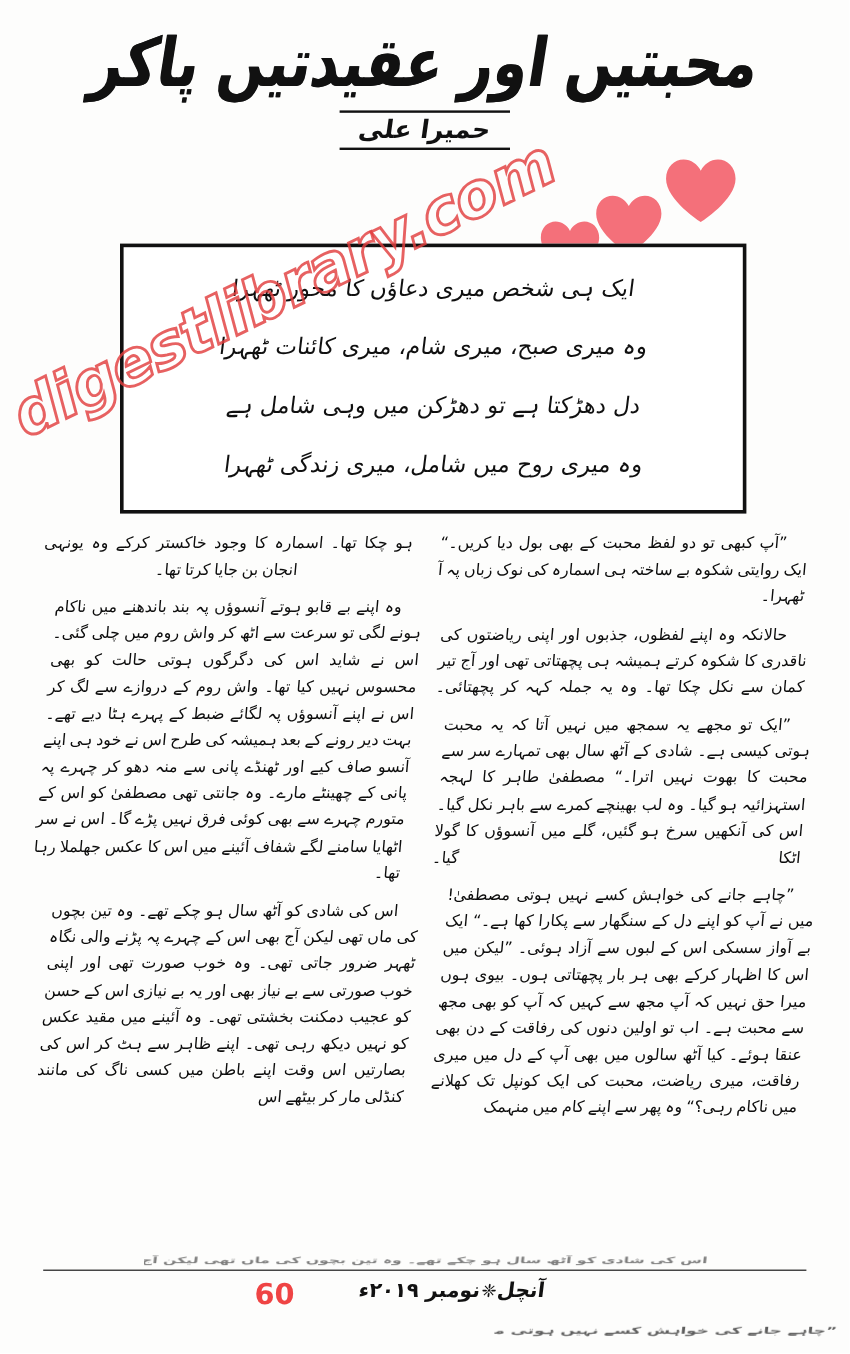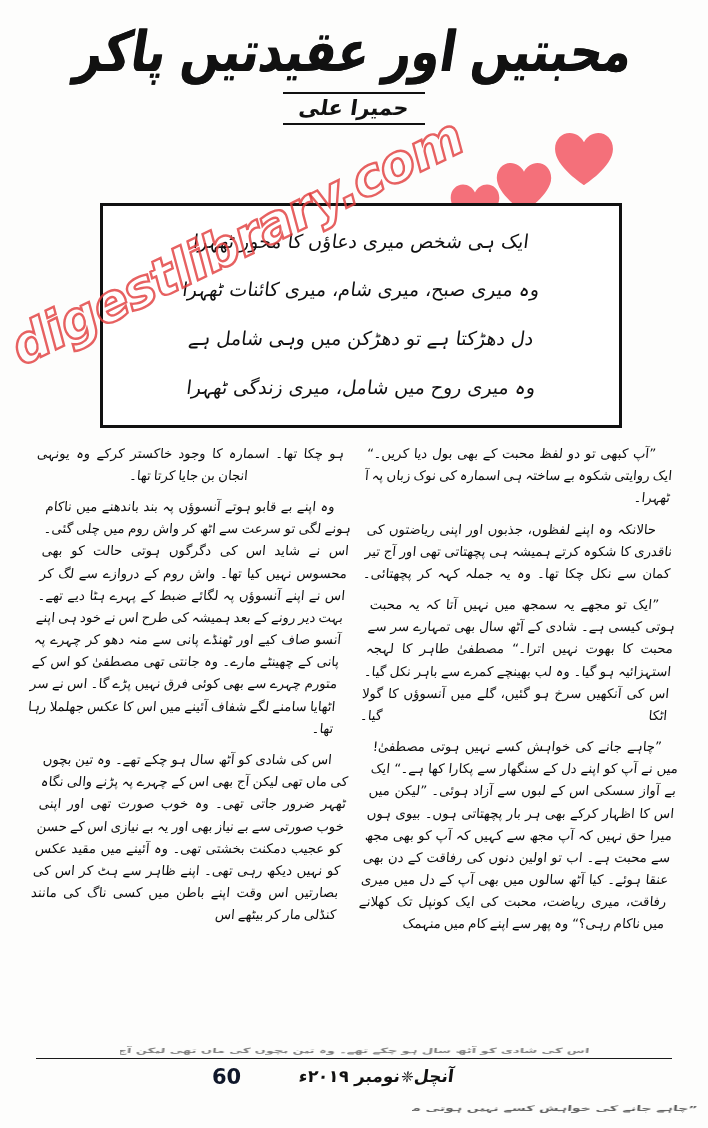--- a/index.html
+++ b/index.html
@@ -205,23 +205,23 @@
     display: inline-block;
     font-size: 15px;
     vertical-align: middle;
     margin: 0 1px;
   }
   .footer-page-number {
     position: absolute;
     left: 176px;
     top: 3px;
     font-family: "DejaVu Sans", sans-serif;
-    font-size: 21px;
-    font-weight: 700;
-    color: #0f172a;
+    font-size: 24px;
+    font-weight: 700;
+    color: #ef4444;
   }
 
   
   .bottom-smudge {
     position: absolute;
     left: 412px;
     top: 1104px;
     width: 286px;
     height: 16px;
     overflow: hidden;

